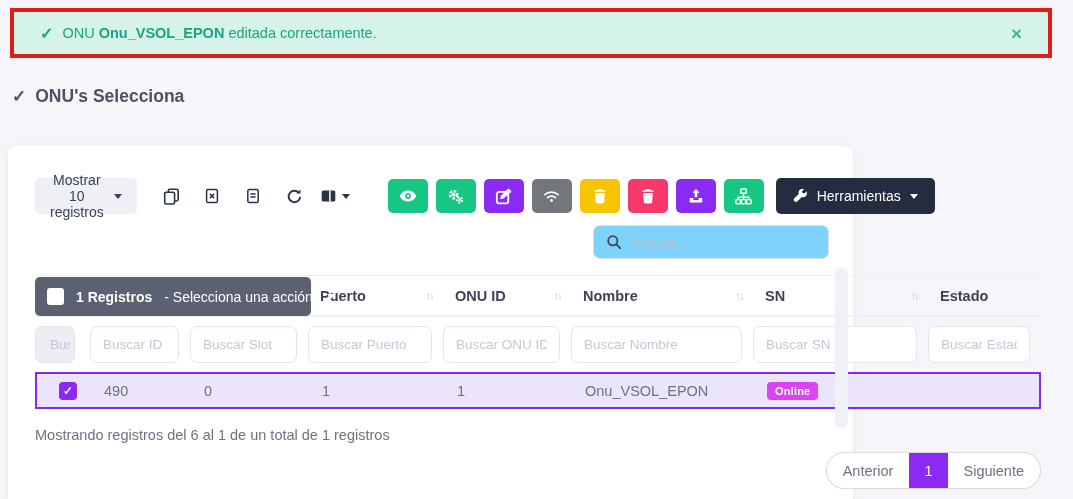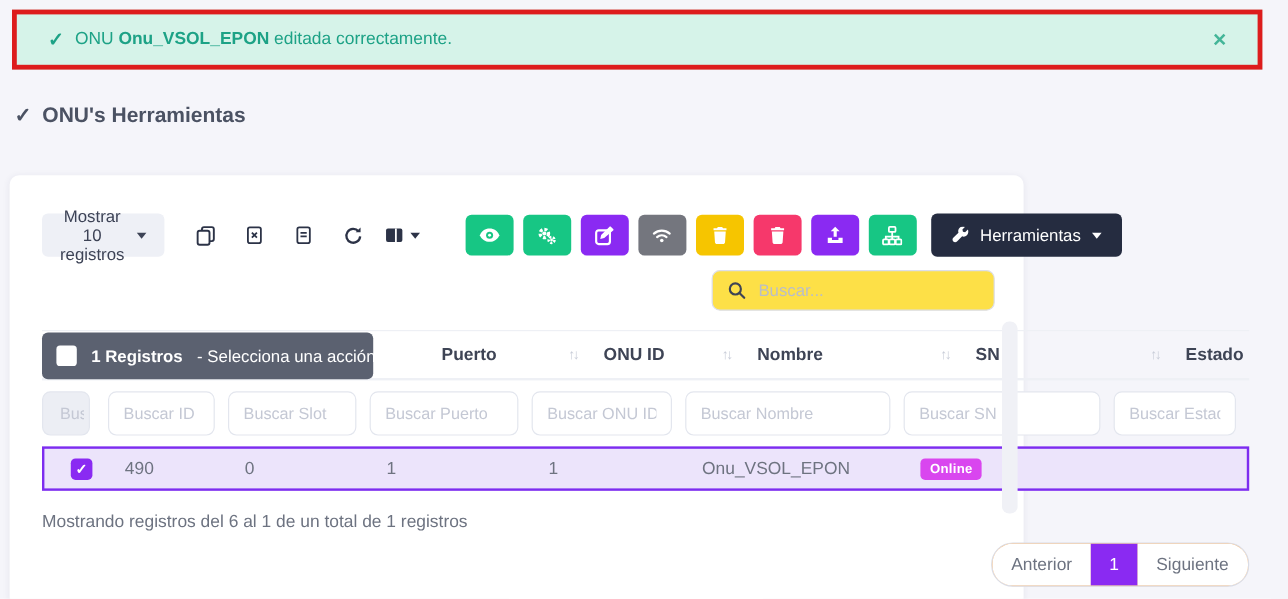--- a/index.html
+++ b/index.html
@@ -52,31 +52,30 @@
   .act-btn { width:40px; height:34px; border:none; border-radius:5px; display:flex; align-items:center; justify-content:center; cursor:pointer; }
   .btn-tools {
     margin-left:12px; height:36px; border:none; border-radius:5px;
     color:#fff; font-size:14px; padding:0 17px;
     display:flex; gap:9px; align-items:center; cursor:pointer; font-family:inherit;
   }
   
   .search-row { display:flex; justify-content:flex-end; margin-top:11px; }
   .search-box {
     width:236px; height:34px; border:1px solid #dcdee8; border-radius:7px;
-    display:flex; align-items:center; padding:0 12px; gap:10px; background:#fde047;
+    display:flex; align-items:center; padding:0 12px; gap:10px; background:#7dd3fc;
   }
   .search-box input { border:none; outline:none; flex:1; min-width:0; font-size:14px; color:#3d4356; font-family:inherit; background:transparent; }
   .search-box input::placeholder { color:#b9bdc9; }
   
   .grid8 { display:grid; grid-template-columns:55px 100px 118px 135px 128px 182px 175px 1fr; width:1006px; }
   .thead {
     position:relative; margin-top:16px; height:42px;
     border-top:1px solid #eef0f5; border-bottom:2px solid #eef0f5;
     align-items:center;
-    padding-left:48px;
   }
   .th { display:flex; align-items:center; justify-content:space-between; padding:0 10px 0 12px; font-size:14.5px; font-weight:bold; color:#3e4455; cursor:pointer;gap:10px; }
   .sort { color:#c9cdd8; font-size:11.5px; letter-spacing:-2px; font-weight:normal; }
   .sel-bar {
     position:absolute; left:0; top:1px; width:276px; height:39px; border-radius:5px;
     display:flex; align-items:center; gap:12px; padding:0 12px;
     color:#fff; font-size:14px; z-index:2; cursor:pointer;
   }
   .sel-bar .lbl-bold { font-weight:bold; white-space:nowrap; }
   .sel-bar .lbl-rest { white-space:nowrap; }
@@ -127,21 +126,21 @@
 <div class="alert-wrap">
   <span class="alert-check">✓</span>
   <span class="alert-text">
     <span>ONU</span>&nbsp;<b>Onu_VSOL_EPON</b>&nbsp;<span>editada correctamente.</span>
   </span>
   <span class="alert-close">×</span>
 </div>
 
 <div class="title-row">
   <span class="title-check">✓</span>
-  <span>ONU's Herramientas</span>
+  <span>ONU's Selecciona</span>
 </div>
 
 <div class="card">
 
   <div class="toolbar">
     <button class="btn-entries">
       <span>Mostrar 10 registros</span>
       <span class="caret"></span>
     </button>
 

